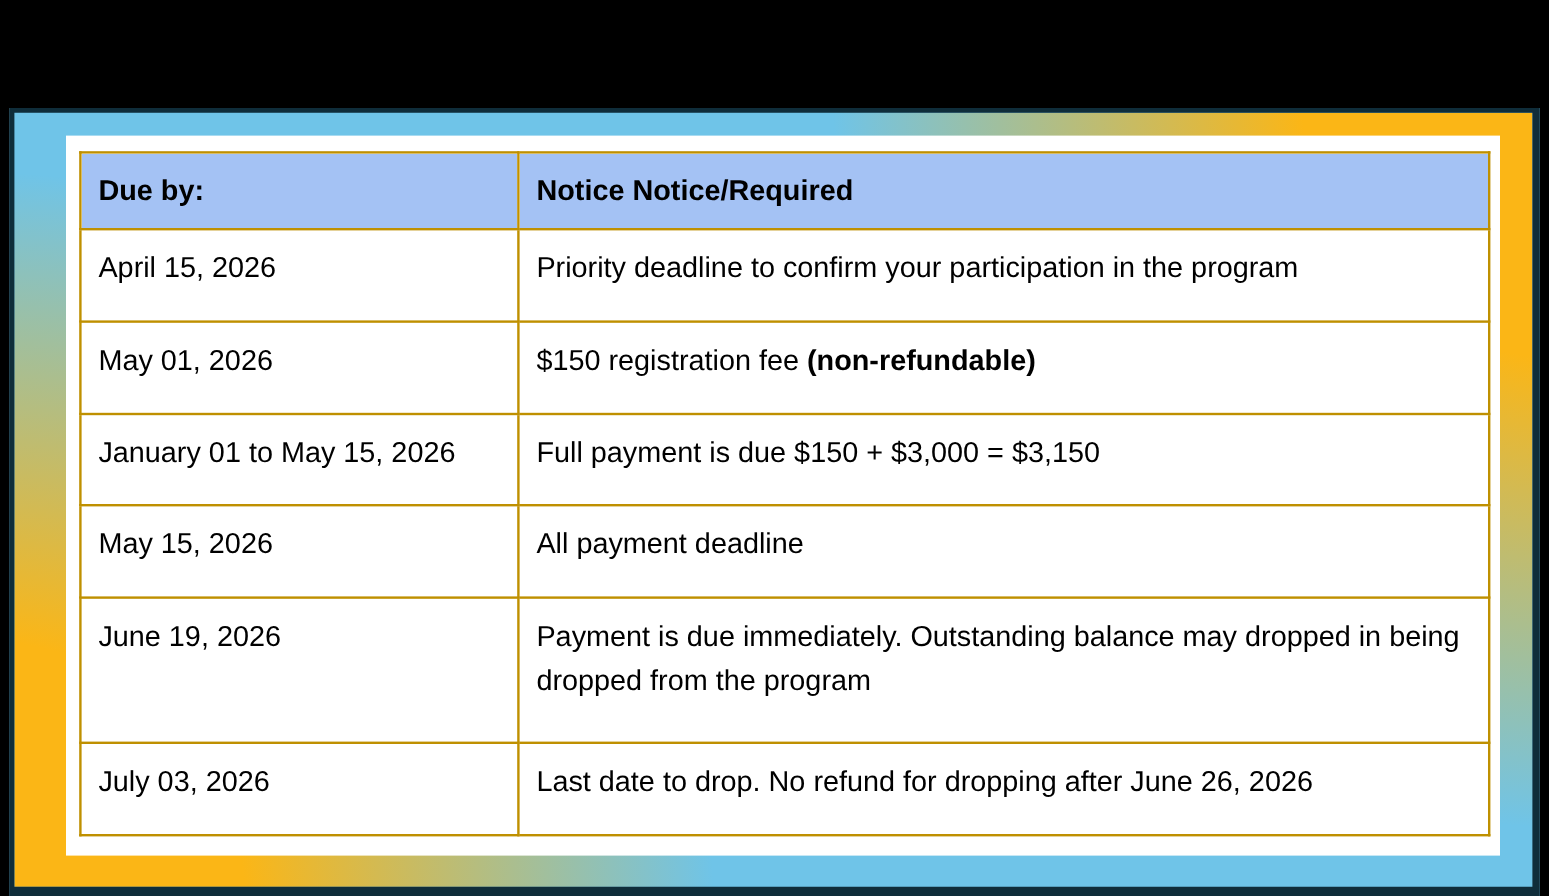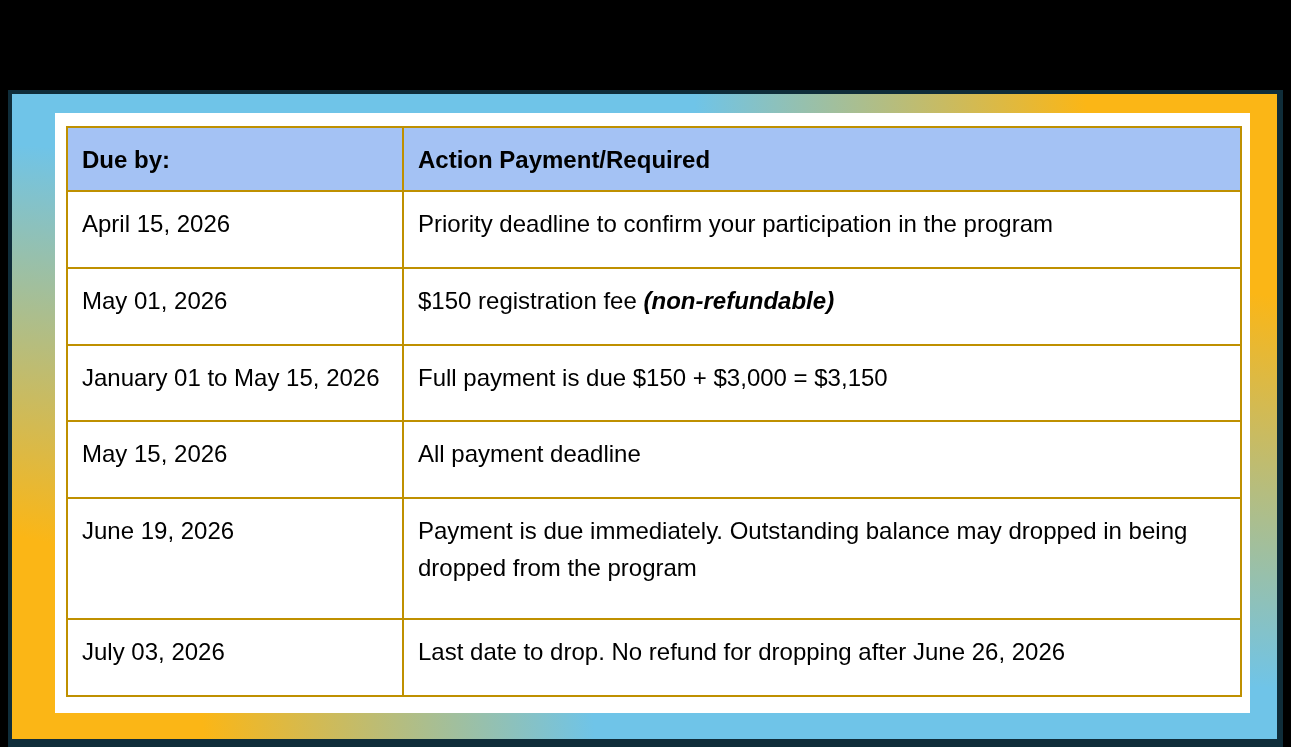--- a/index.html
+++ b/index.html
@@ -64,35 +64,35 @@
     background:var(--header,#a4c2f4);
     font-weight:bold;
     height:64px;
   }
   .deadline-table td{
     background:#ffffff;
     font-weight:normal;
     height:63px;
     border-radius:30px;
   }
-  .col-due{width:336px;}
-  .deadline-table b{font-weight:bold;font-style:italic;}
+  .col-due{width:365px;}
+  .deadline-table b{font-weight:bold;}
 </style>
 </head>
 <body>
 
 <div class="screen">
   <div class="gradient-panel">
     <div class="card">
       <div class="table-wrap">
         <table class="deadline-table">
           <thead>
             <tr>
               <th class="col-due">Due by:</th>
-              <th class="col-action">Action Payment/Required</th>
+              <th class="col-action">Notice Notice/Required</th>
             </tr>
           </thead>
           <tbody>
               <tr>
                 <td class="col-due">April 15, 2026</td>
                 <td class="col-action"><span>Priority deadline to confirm your participation in the program</span></td>
               </tr>
               <tr>
                 <td class="col-due">May 01, 2026</td>
                 <td class="col-action"><span>$150 registration fee </span><b>(non-refundable)</b></td>

